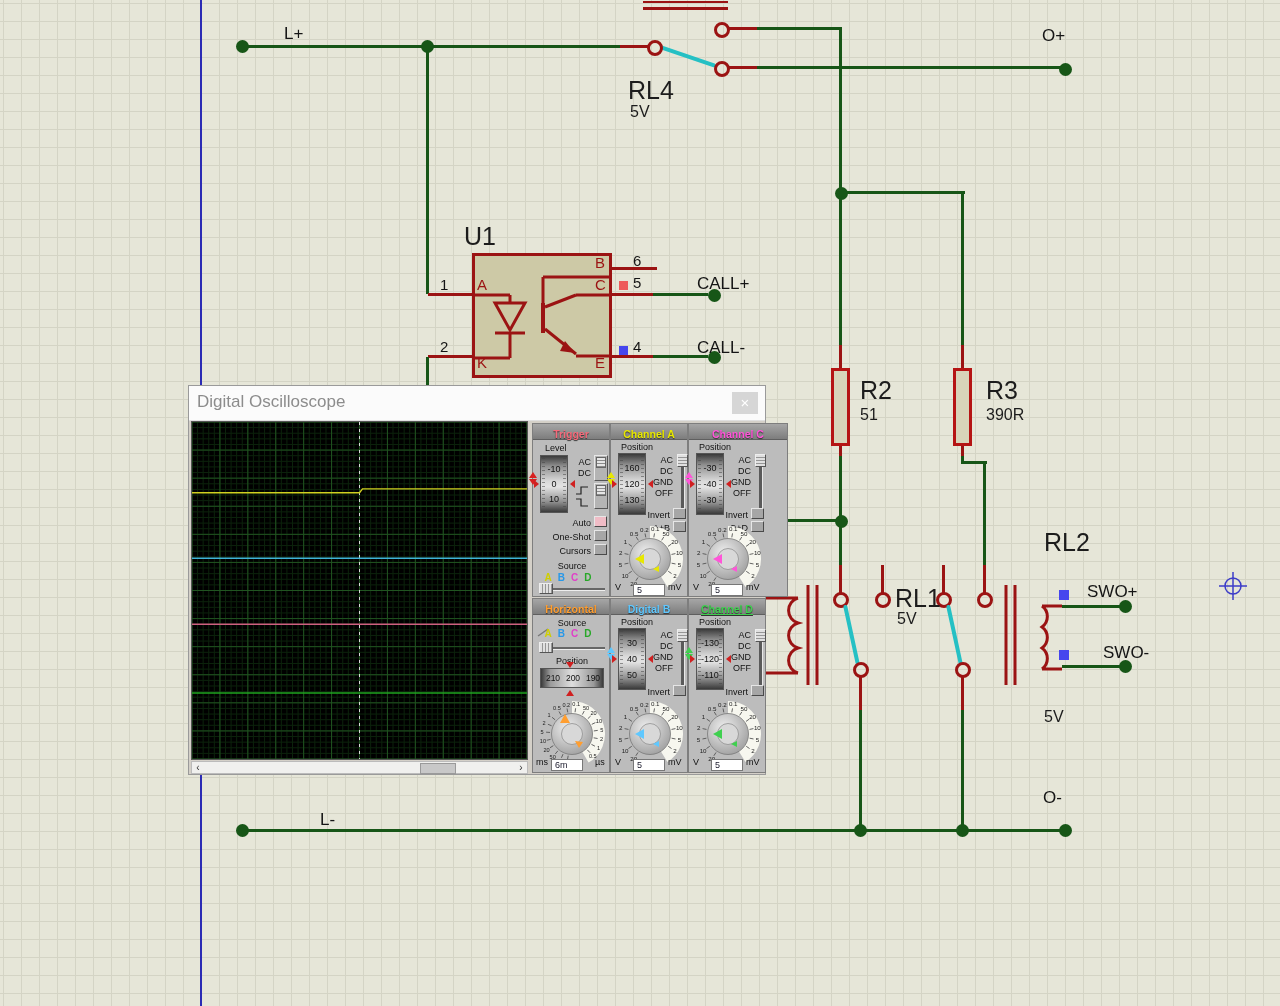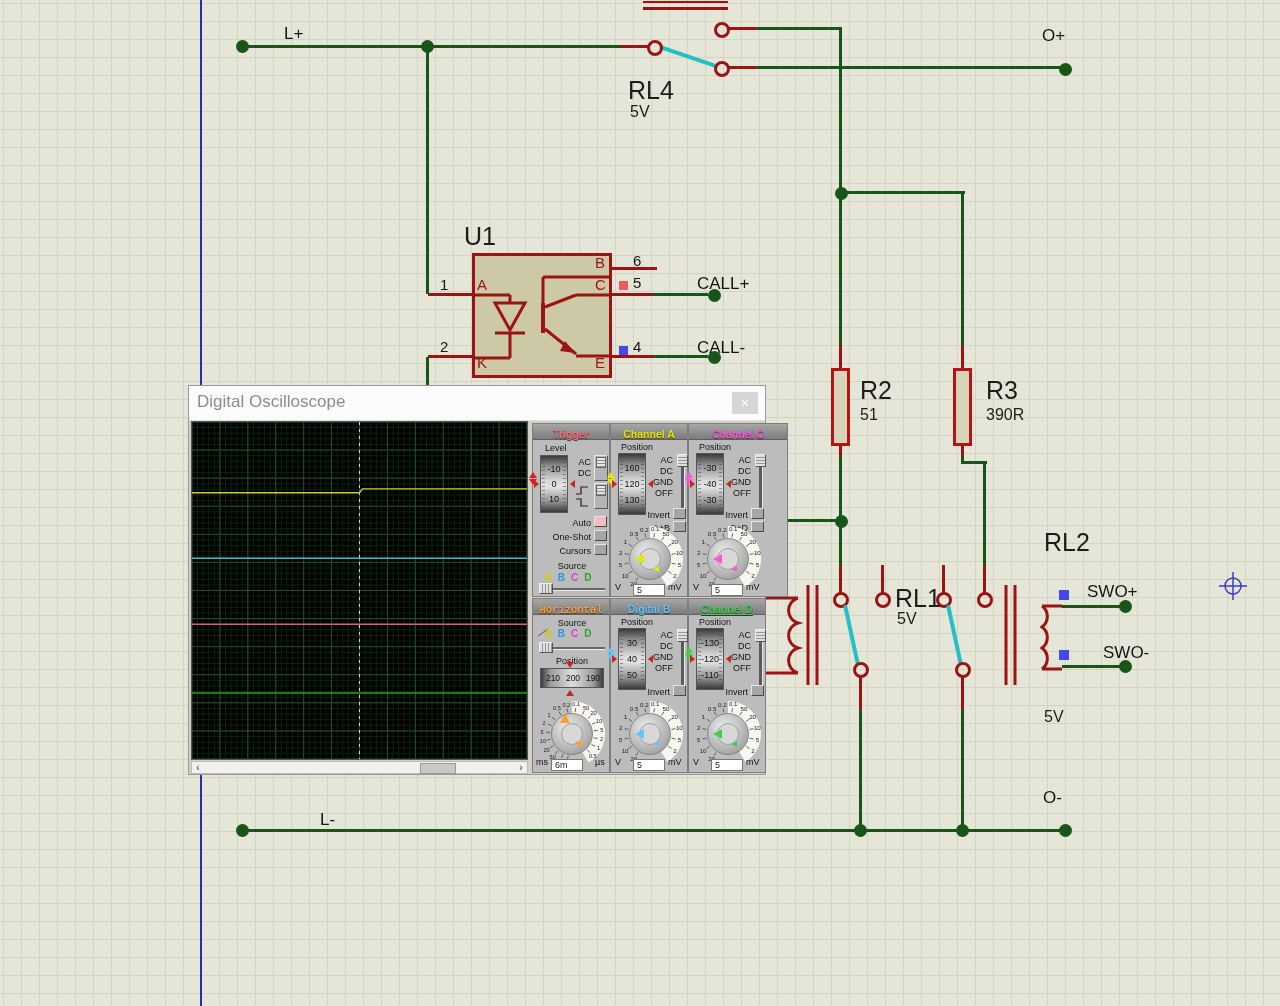--- a/index.html
+++ b/index.html
@@ -573,21 +573,21 @@
             <circle cx="37" cy="35" r="10.5" fill="#d8d8d8" stroke="#909090" stroke-width="0.8"></circle>
             <polygon points="22,35 31,30 31,40" fill="#ff55d8"></polygon>
             <polygon points="40,45 46,42 46,48" fill="#ff55d8"></polygon>
           </svg></div>
       <div class="sm-label" style="left:4px;top:158px">V</div>
       <div class="sm-label" style="left:57px;top:158px">mV</div>
       <div class="vbox" style="left:22px;top:160px">5</div>
     </div>
 
     <div class="panel" style="left:343px;top:212px;width:78px;height:175px">
-      <div class="p-head"><span class="p-title" style="color: rgb(255, 158, 48); font-family: Liberation Mono, monospace;">Horizontal</span></div>
+      <div class="p-head"><span class="p-title" style="color: rgb(255, 158, 48);">Horizontal</span></div>
       <div class="sm-label ta-c" style="left:0;top:19px;width:78px">Source</div>
       <svg class="abs" style="left:4px;top:28px" width="13" height="11">
           <line x1="1" y1="9" x2="11" y2="2" stroke="#777" stroke-width="1.4"></line>
         </svg>
       <div class="srcrow" style="top:29px"><span style="color: rgb(207, 207, 0);">A</span><span style="color: rgb(40, 152, 232);">B</span><span style="color: rgb(224, 64, 200);">C</span><span style="color: rgb(40, 168, 40);">D</span></div>
       <div class="hslider" style="left:6px;top:43px;width:66px">
           <div class="hthumb"></div>
         </div>
       <div class="sm-label ta-c" style="left:0;top:57px;width:78px">Position</div>
       <i class="tri tri-d" style="left:33px;top:63px"></i>

